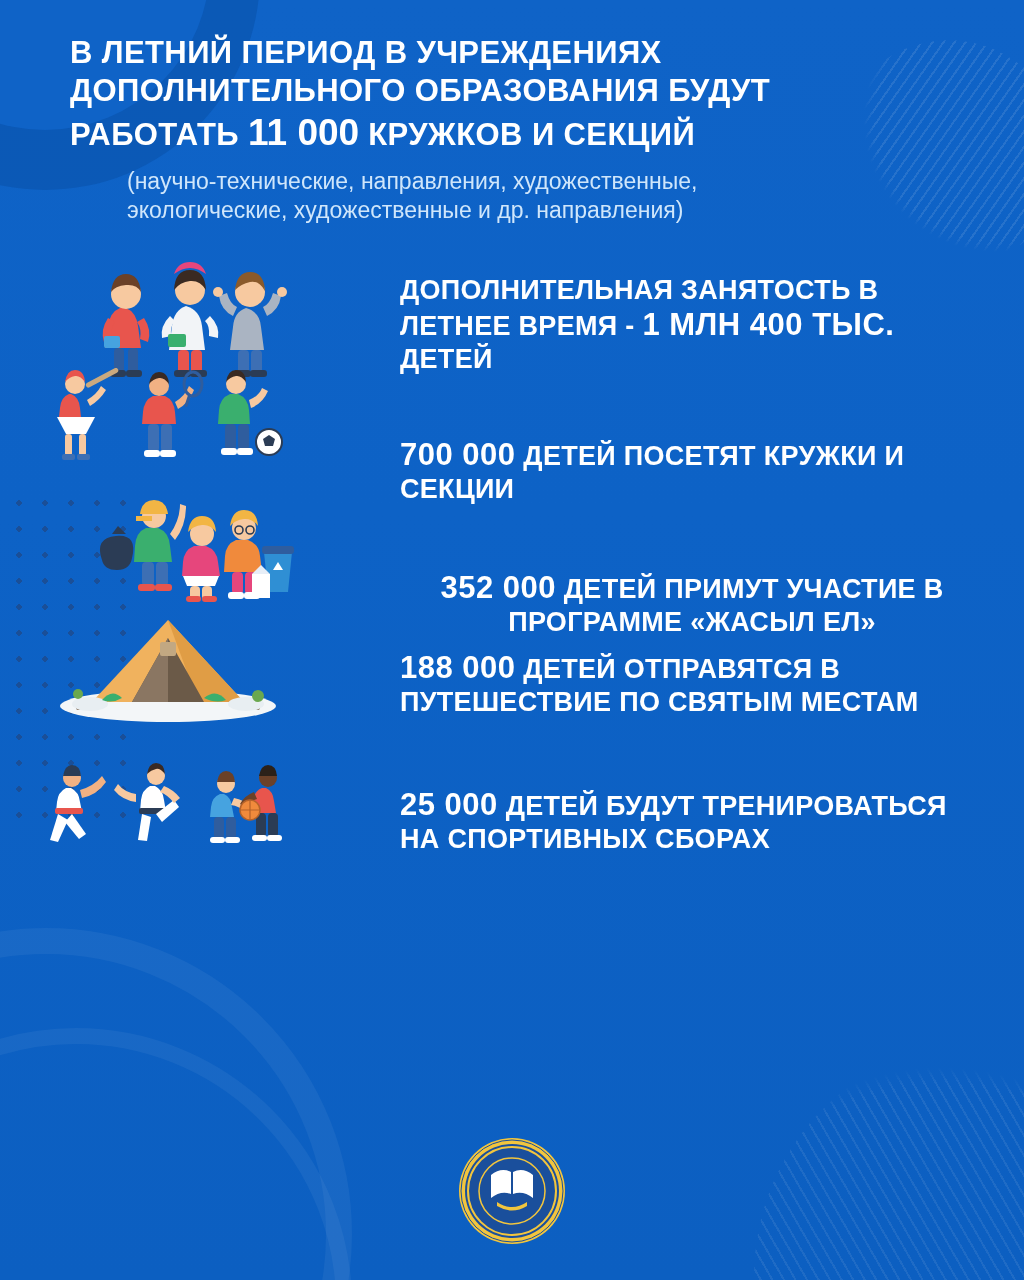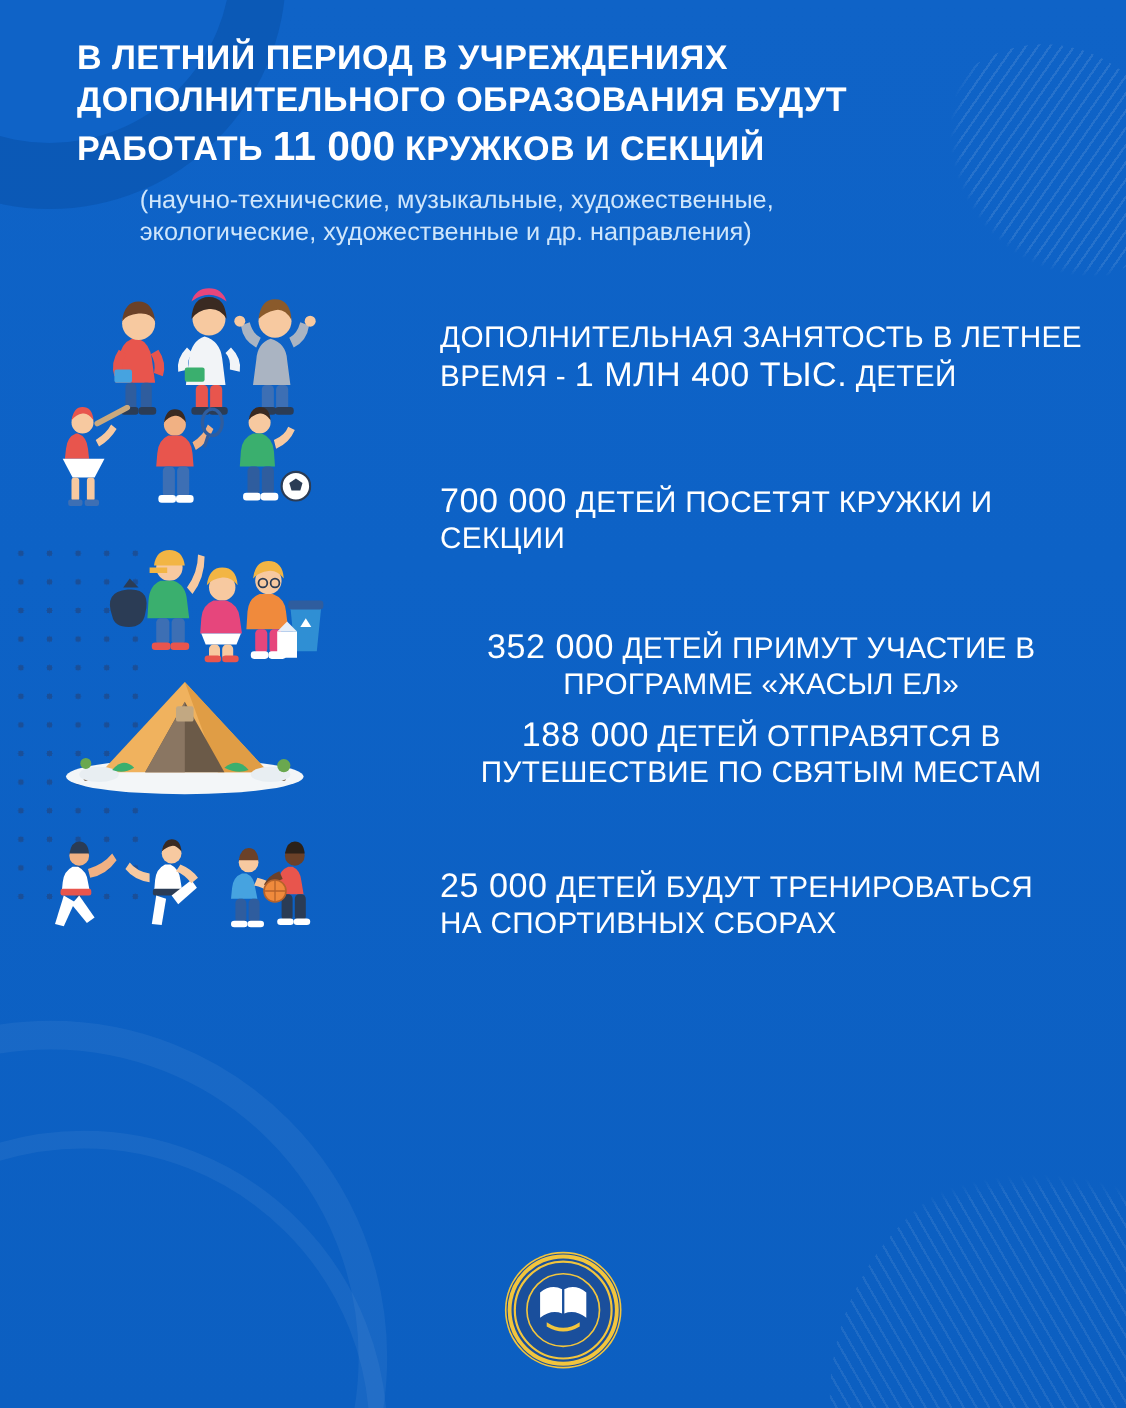--- a/index.html
+++ b/index.html
@@ -145,41 +145,41 @@
   .art {
     width: 400px;
     flex: 0 0 400px;
     display: flex;
     justify-content: center;
     align-items: center;
   }
   .txt {
     flex: 1 1 auto;
     color: #ffffff;
-    font-weight: normal;
+    font-weight: bold;
     font-size: 27px;
     line-height: 1.2;
     letter-spacing: .3px;
     text-transform: uppercase;
     padding-right: 40px;
   }
   .txt .num {
     font-size: 31px;
     letter-spacing: .5px;
   }
 
   
   .row-1 .art { transform: translate(-10px, -12px); }
   .row-1 .txt { transform: translateY(-8px); }
   .row-2 .art { transform: translate(-42px, -34px); }
   .row-2 .txt { transform: translateY(14px); }
   .row-3 .art { transform: translate(-14px, -30px); }
   .row-3 .txt { transform: translateY(28px); text-align: center; }
   .row-4 .art { transform: translate(-32px, -28px); }
-  .row-4 .txt { transform: translateY(-12px); text-align: center; }
+  .row-4 .txt { transform: translateY(-12px); }
   .row-5 .art { transform: translate(-32px, 0px); }
   .row-5 .txt { transform: translateY(6px); }
 
   
   .emblem-wrap {
     position: absolute;
     left: 0;
     right: 0;
     bottom: 34px;
     display: flex;
@@ -200,21 +200,21 @@
   <div class="deco-arc-bl2"></div>
   <div class="deco-arc-br"></div>
 
   <div class="header">
     <h1 class="headline">
       <span>В ЛЕТНИЙ ПЕРИОД В УЧРЕЖДЕНИЯХ</span><br>
       <span>ДОПОЛНИТЕЛЬНОГО ОБРАЗОВАНИЯ БУДУТ</span><br>
       <span>РАБОТАТЬ </span><span class="big">11 000</span><span> КРУЖКОВ И СЕКЦИЙ</span>
     </h1>
     <div class="subhead">
-      <span>(научно-технические, музыкальные, художественные,</span><br>
+      <span>(научно-технические, направления, художественные,</span><br>
       <span>экологические, художественные и др. направления)</span>
     </div>
   </div>
 
   <div class="stats">
 
     <div class="row row-1">
       <div class="art">
         <svg width="200" height="130" viewBox="0 0 200 130" aria-hidden="true">
 

